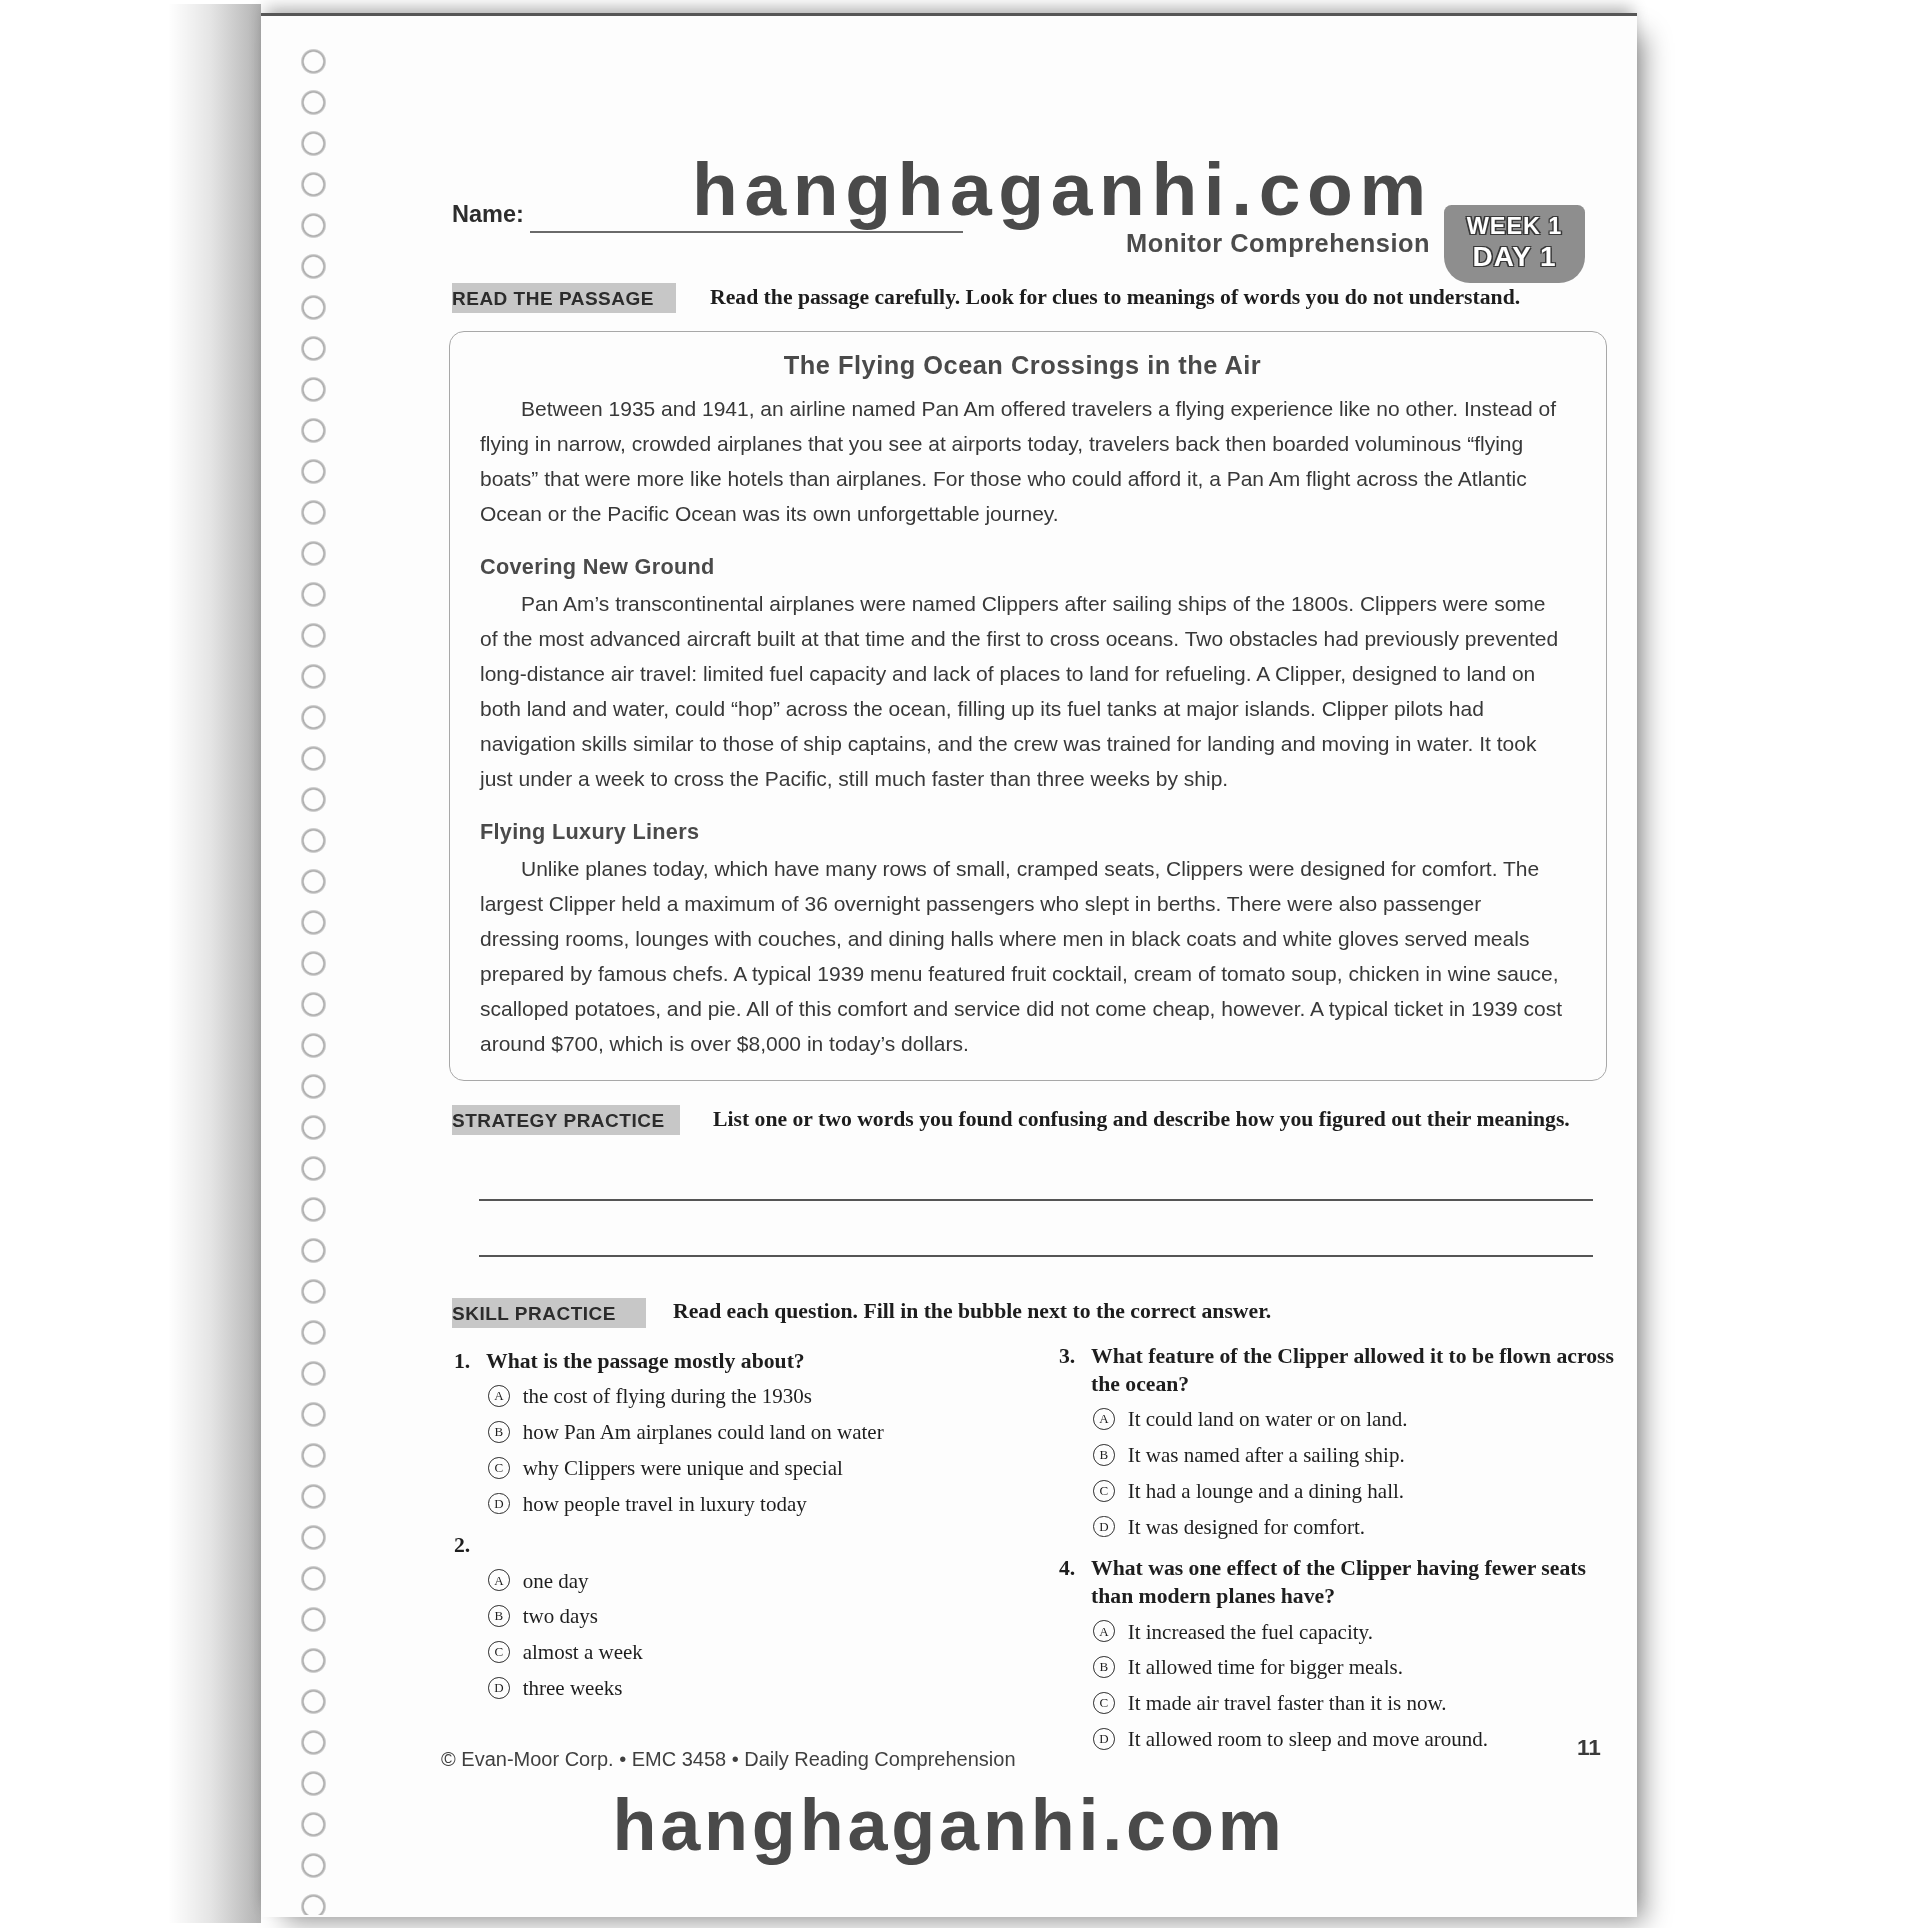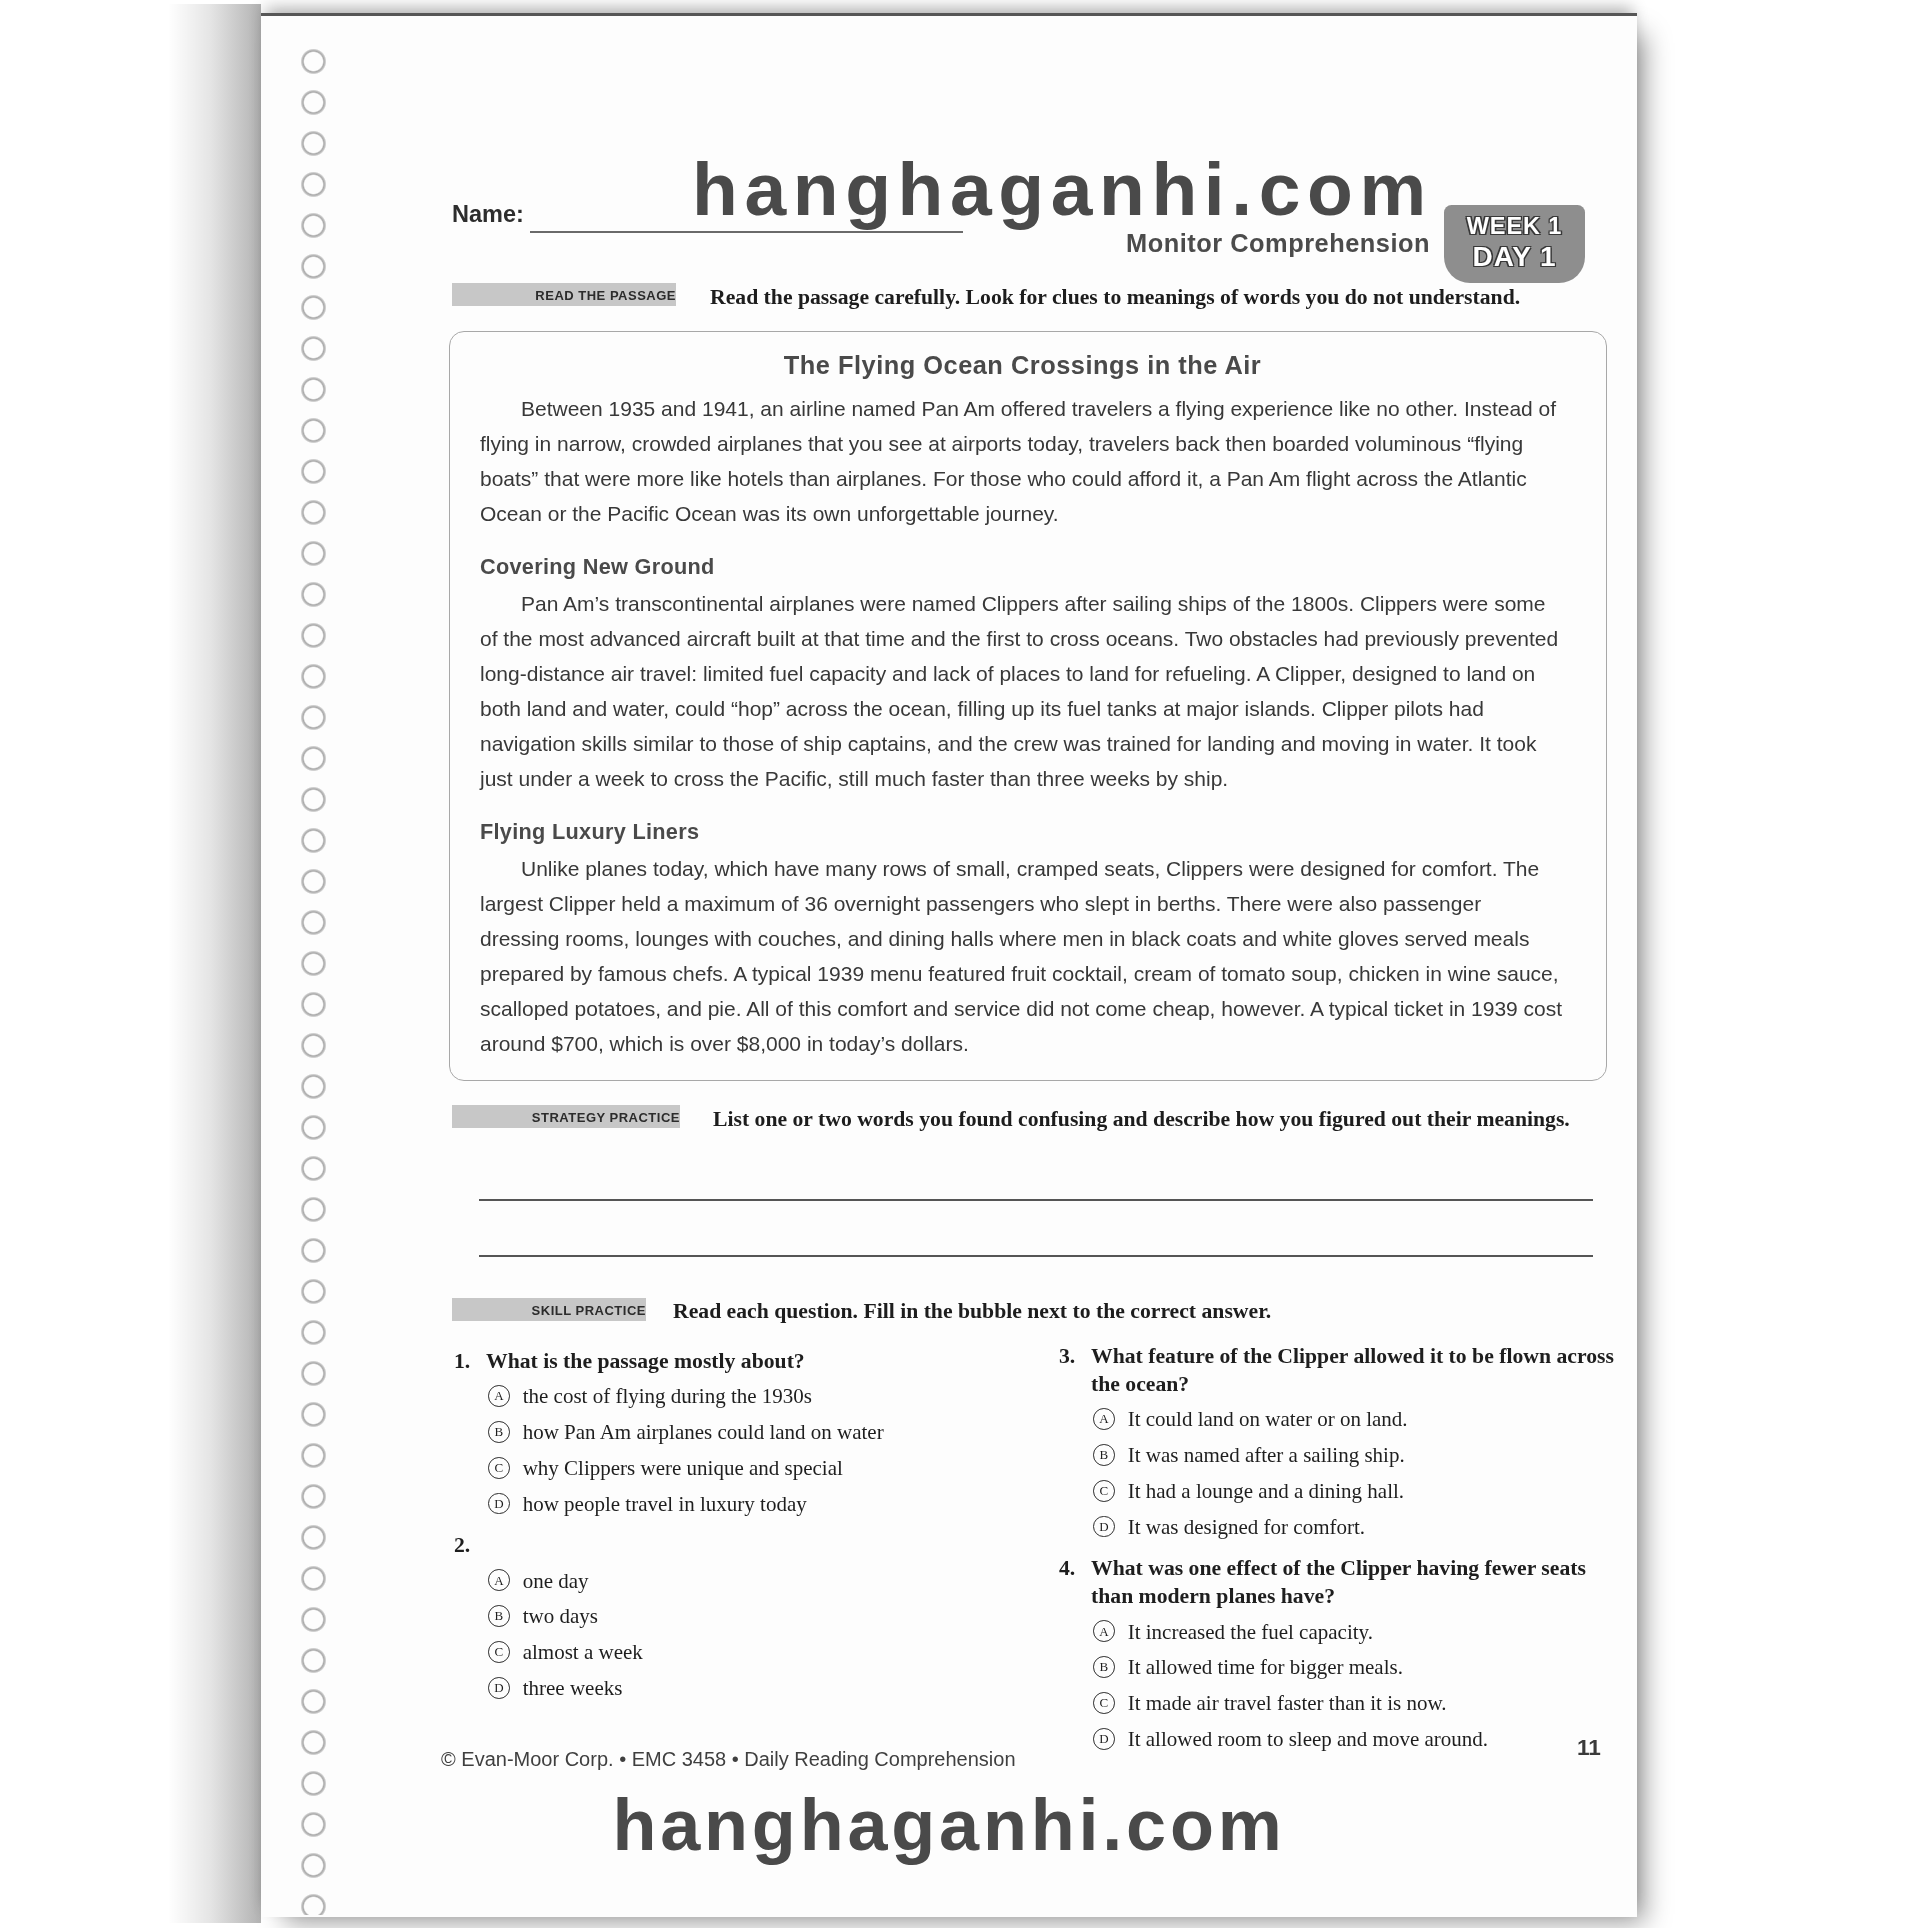--- a/index.html
+++ b/index.html
@@ -23,22 +23,22 @@
   .name-label{position:absolute;left:191px;top:185px;font-size:23.5px;font-weight:bold;color:#2d2d2d;}
   .name-line{position:absolute;left:269px;top:215px;width:433px;height:1.9px;background:#6a6a6a;}
   .monitor{position:absolute;left:744px;top:213px;width:425px;text-align:right;
            font-size:25.4px;font-weight:bold;color:#4b4b4b;letter-spacing:0.5px;}
   .badge{position:absolute;left:1183px;top:169px;width:141px;height:78px;background:#8e8e8e;
          border-radius:7.5px 7.5px 26px 26px;text-align:center;color:#ffffff;font-weight:bold;
          text-shadow:-1.4px -1.4px 0 #383838,1.4px -1.4px 0 #383838,-1.4px 1.4px 0 #383838,1.4px 1.4px 0 #383838;margin-top:20px;}
   .badge .week{font-size:23.5px;margin-top:7.5px;letter-spacing:0.9px;}
   .badge .day{font-size:28px;margin-top:1.9px;letter-spacing:0.9px;}
   
-  .tag{position:absolute;background:#c7c7c7;color:#2c2c2c;font-weight:bold;font-size:13px;
-       letter-spacing:0.5px;text-align:right;padding:4.7px 0 3.8px 0;}
+  .tag{position:absolute;background:#c7c7c7;color:#2c2c2c;font-weight:bold;font-size:19px;
+       letter-spacing:0.5px;text-align:left;padding:4.7px 0 3.8px 0;}
   .tag-read{left:191px;top:267px;width:224px;}
   .tag-strategy{left:191px;top:1089px;width:228px;}
   .tag-skill{left:191px;top:1282px;width:194px;}
   .serif-instr{position:absolute;font-family:"Liberation Serif",serif;font-weight:bold;
        font-size:21.7px;color:#1d1d1d;line-height:32px;}
   .instr-read{left:449px;top:265px;width:885px;font-family:Liberation Serif, serif;}
   .instr-strategy{left:452px;top:1087px;width:862px;}
   .instr-skill{left:412px;top:1279px;width:904px;}
   
   .passage-box{position:absolute;left:188px;top:315px;width:1158px;height:750px;

